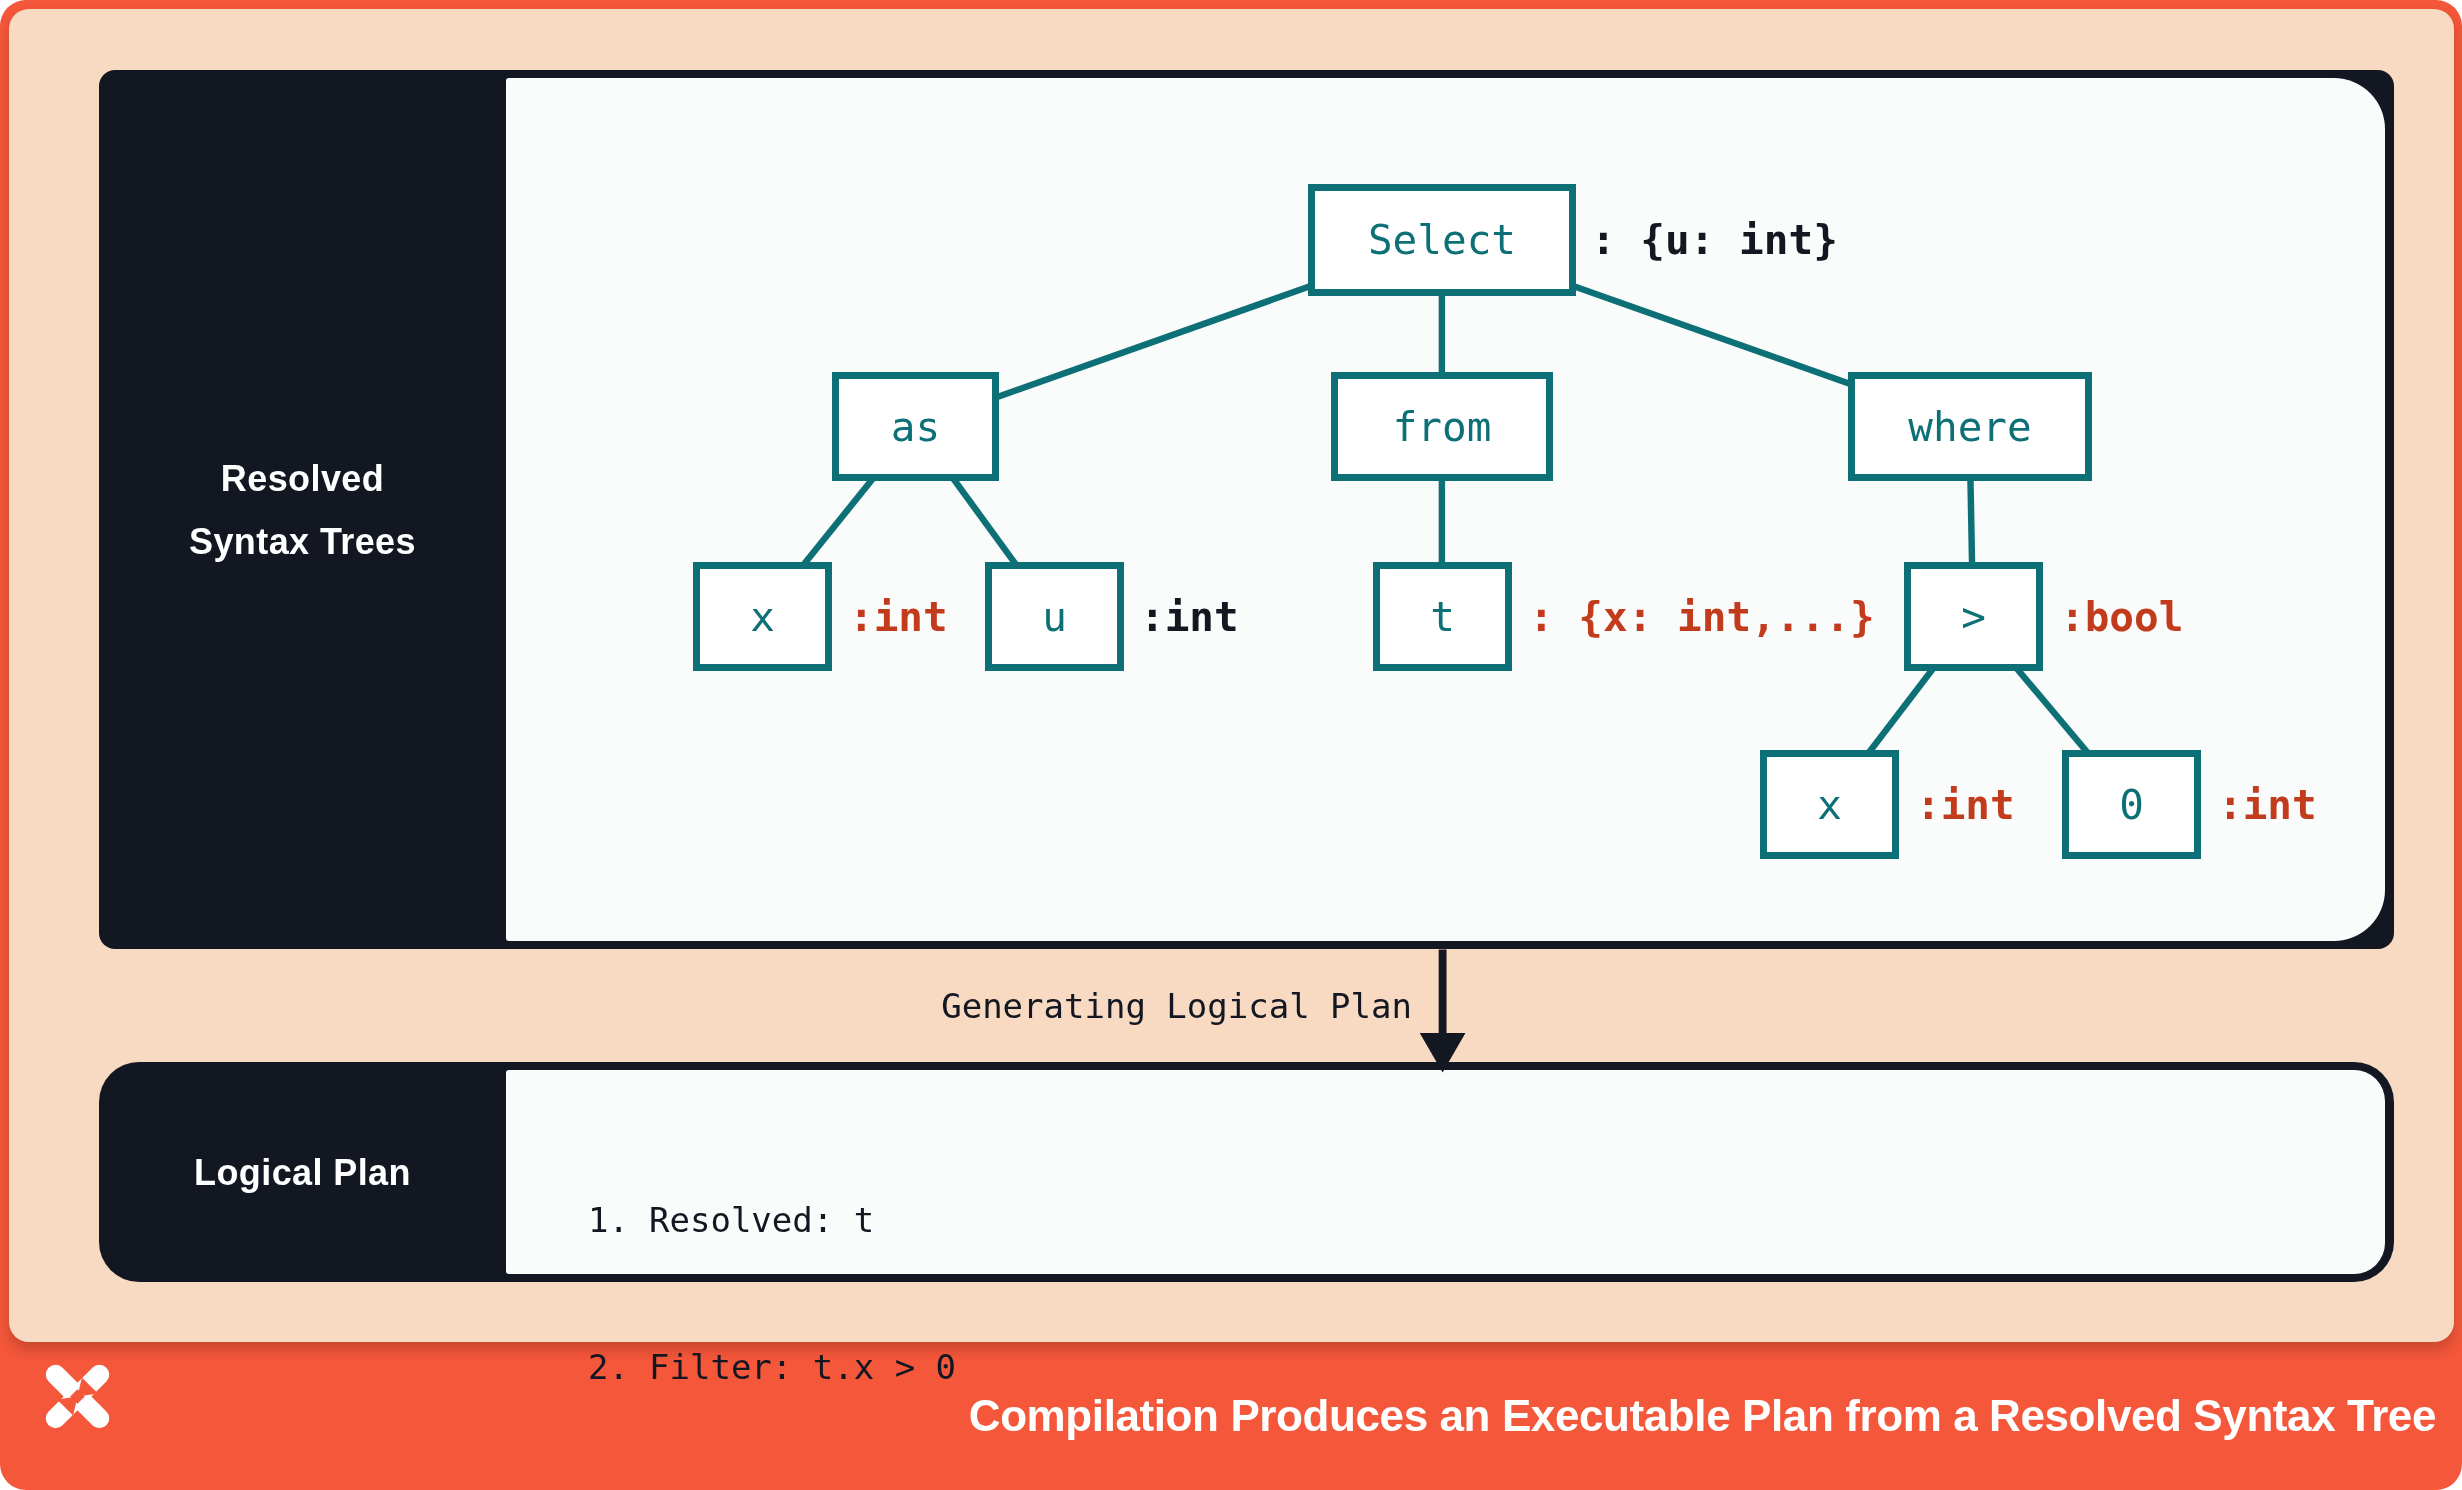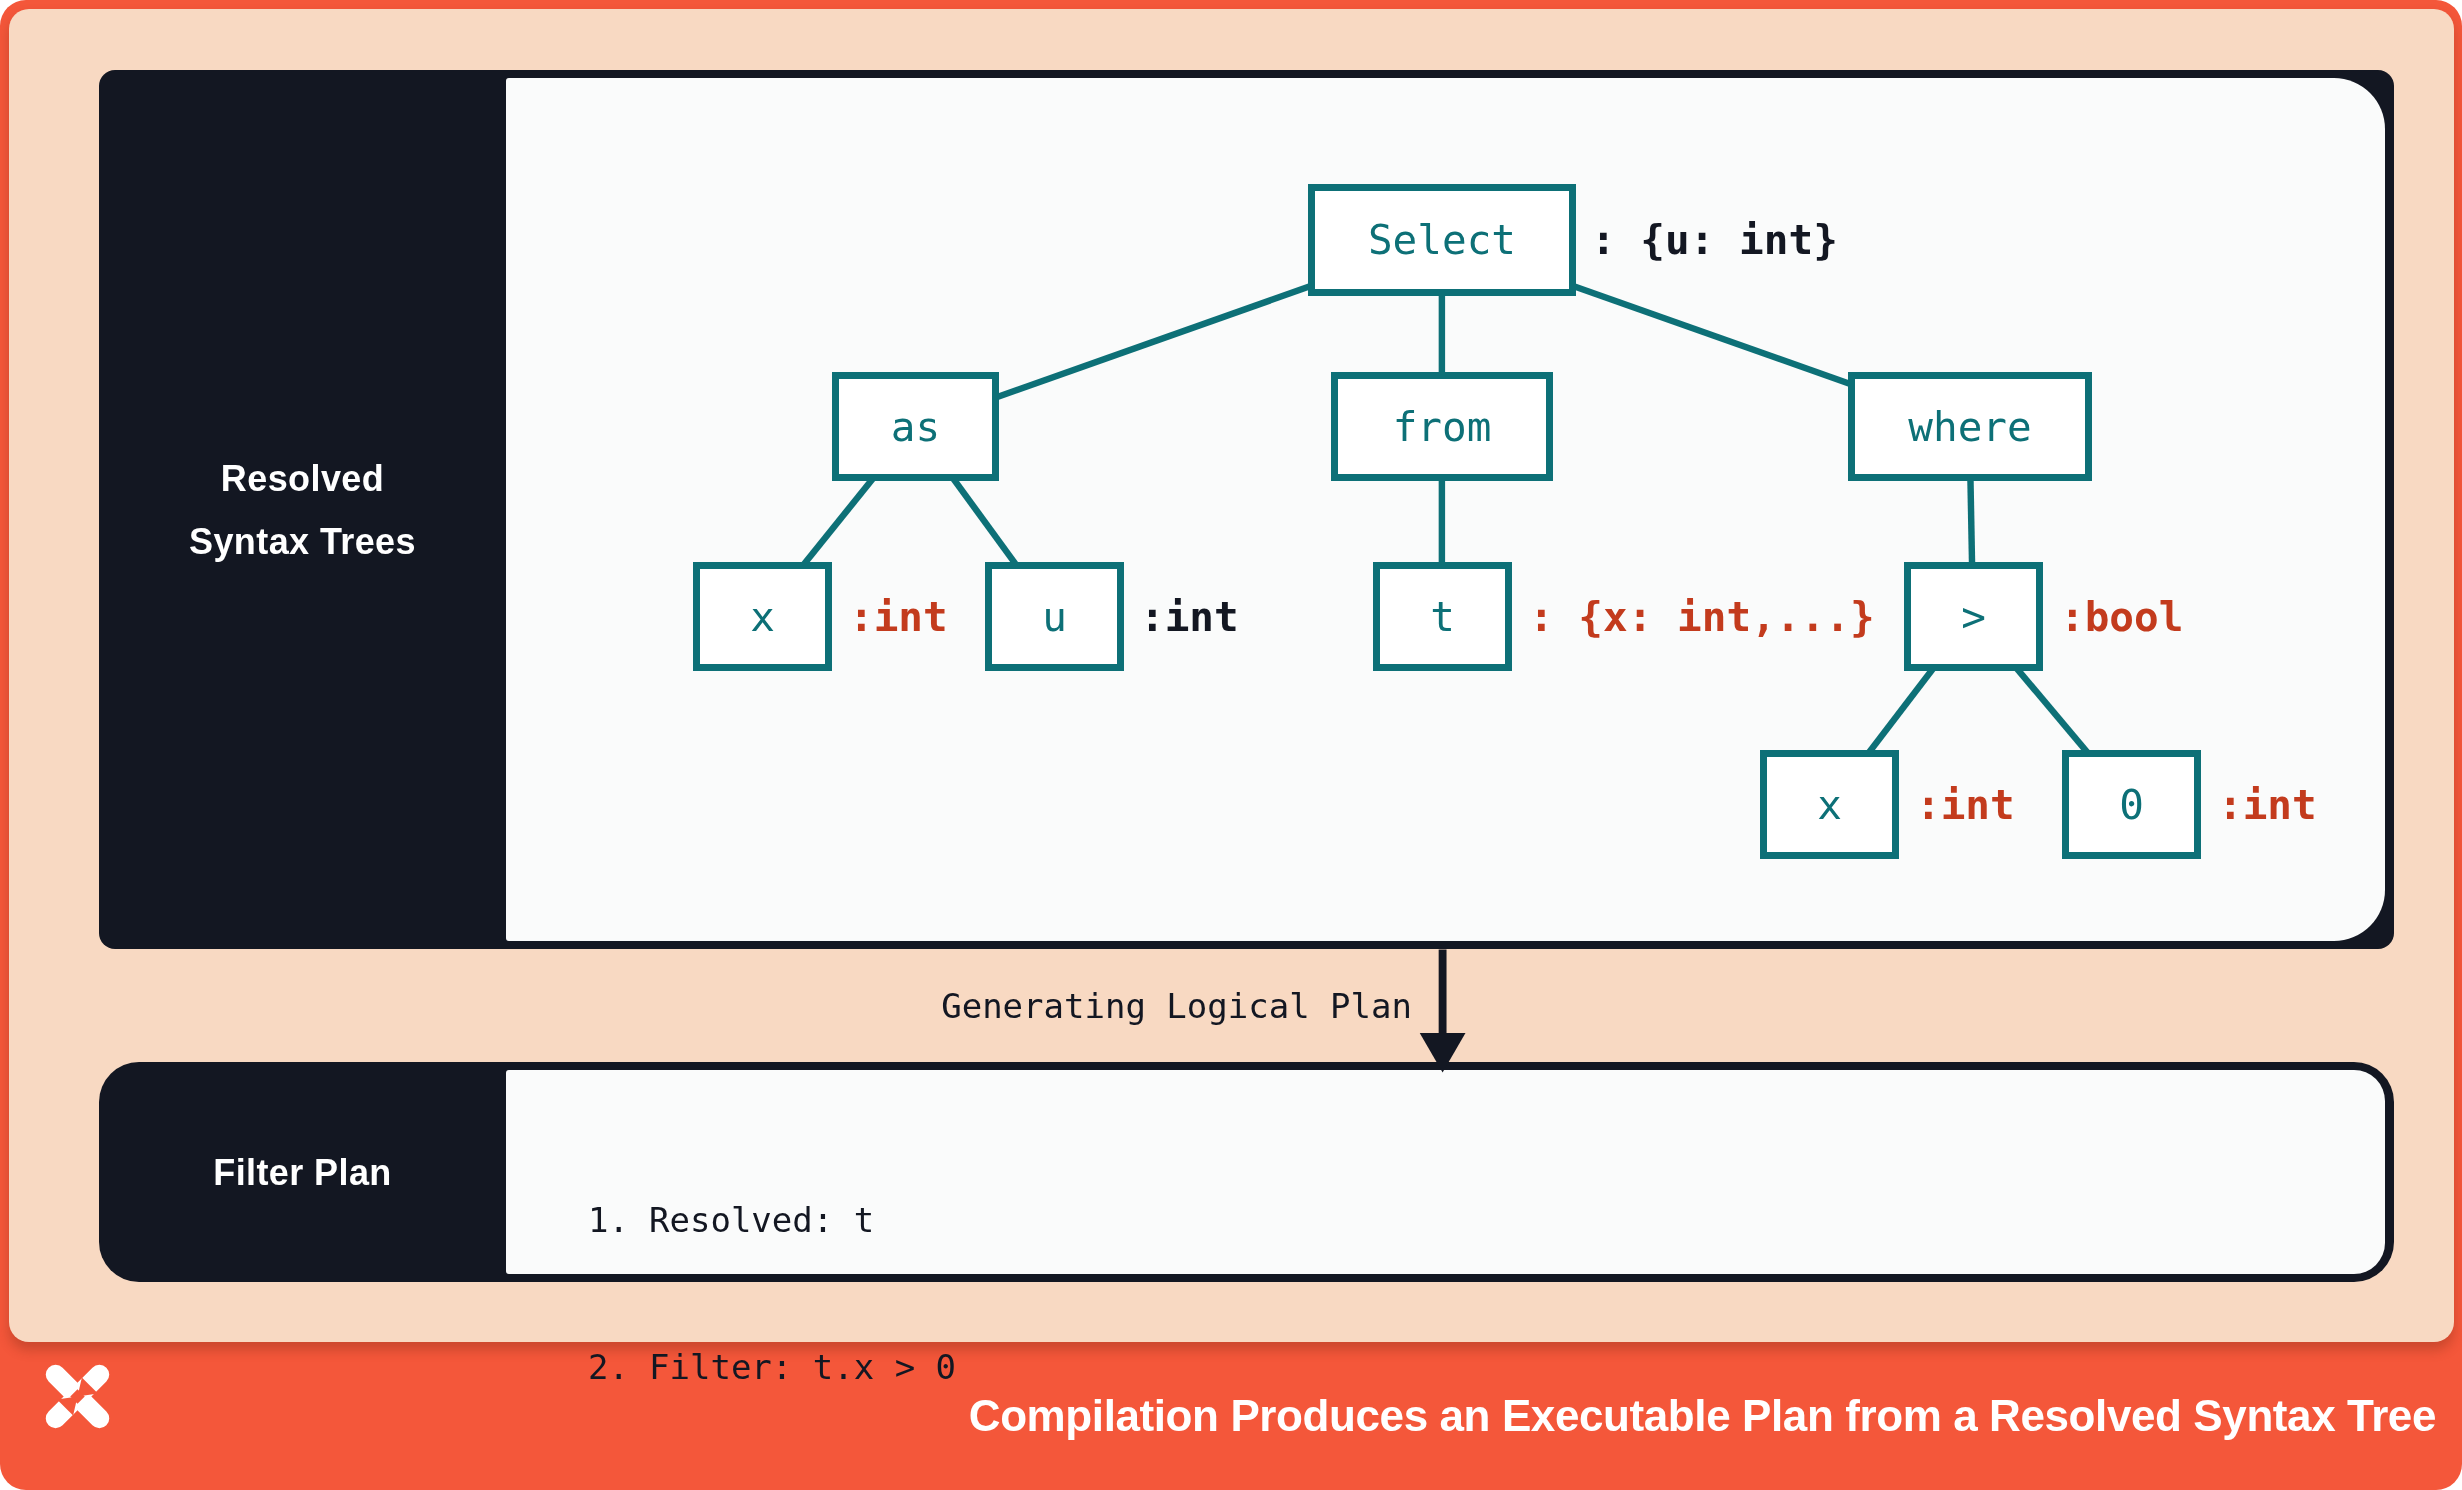--- a/index.html
+++ b/index.html
@@ -98,21 +98,21 @@
     <div class="content"></div>
     <div class="side-label">
       <span>Resolved</span>
       <span>Syntax Trees</span>
     </div>
   </div>
 
   <div class="panel panel-bottom">
     <div class="content"></div>
     <div class="side-label">
-      <span>Filter Plan</span>
+      <span>Logical Plan</span>
     </div>
   </div>
 
   <svg class="edges" viewBox="0 0 3444 2084">
     <line class="edge" x1="2017" y1="335" x2="1280" y2="596"></line>
     <line class="edge" x1="2017" y1="335" x2="2017" y2="596"></line>
     <line class="edge" x1="2017" y1="335" x2="2755" y2="596"></line>
     <line class="edge" x1="1280" y1="596" x2="1066" y2="862"></line>
     <line class="edge" x1="1280" y1="596" x2="1474" y2="862"></line>
     <line class="edge" x1="2017" y1="596" x2="2017" y2="862"></line>

